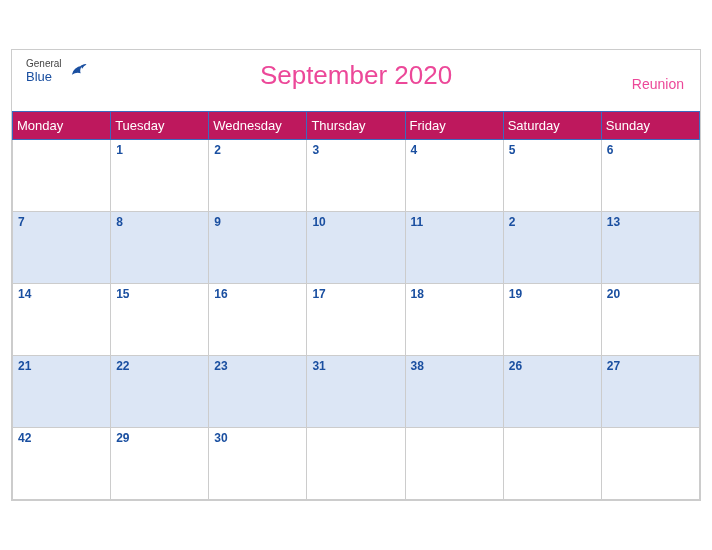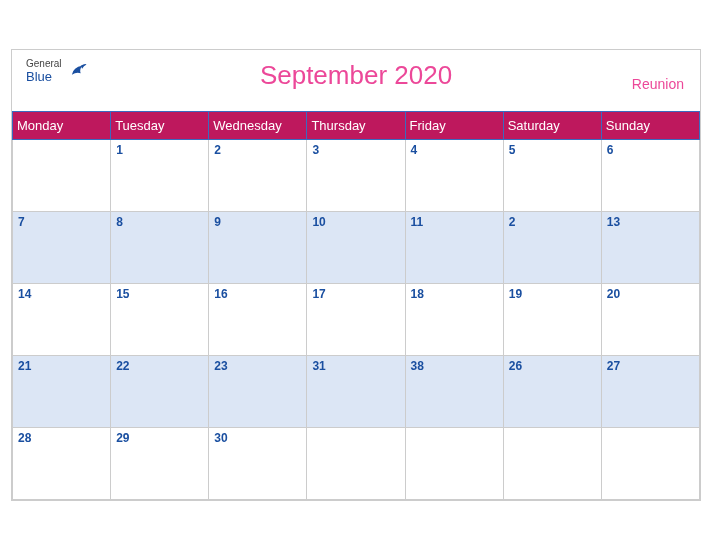--- a/index.html
+++ b/index.html
@@ -165,21 +165,21 @@
         <tr class="row-shaded">
           <td><span class="day-number">21</span></td>
           <td><span class="day-number">22</span></td>
           <td><span class="day-number">23</span></td>
           <td><span class="day-number">31</span></td>
           <td><span class="day-number">38</span></td>
           <td><span class="day-number">26</span></td>
           <td><span class="day-number">27</span></td>
         </tr>
         <tr class="row-white">
-          <td><span class="day-number">28</span></td>
+          <td><span class="day-number">42</span></td>
           <td><span class="day-number">29</span></td>
           <td><span class="day-number">30</span></td>
           <td class="empty-cell"></td>
           <td class="empty-cell"></td>
           <td class="empty-cell"></td>
           <td class="empty-cell"></td>
         </tr>
       </tbody>
   </table>
 </div>

